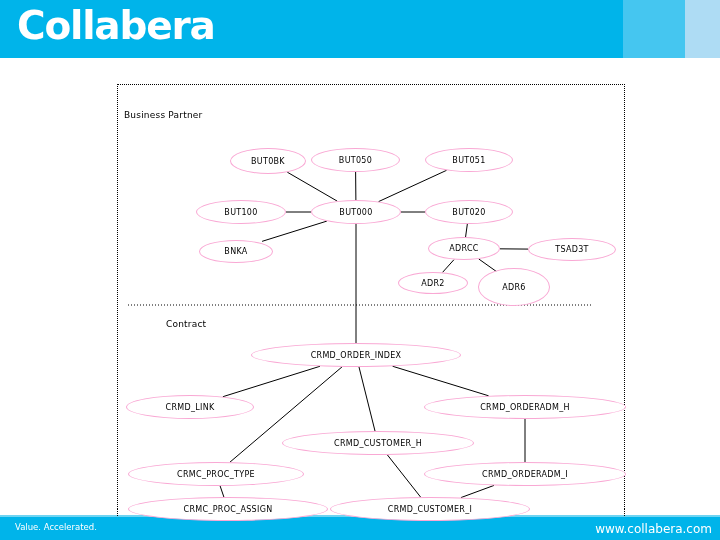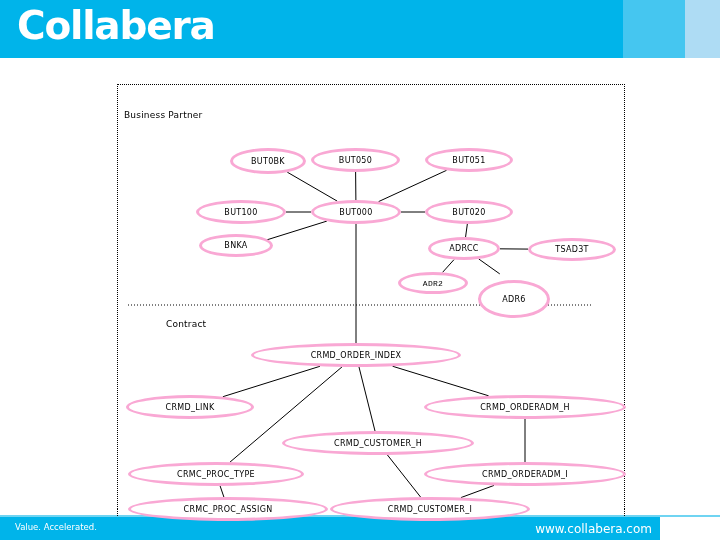--- a/index.html
+++ b/index.html
@@ -56,37 +56,37 @@
     position:absolute;font-size:9px;color:#000;white-space:nowrap;
     letter-spacing:0.2px;
     text-align:center;
   }
   #lbl-bp{left:124px;top:110px;}
   #lbl-ct{left:124px;top:319px;padding-left:42px;}
 
   
   .node{
     position:absolute;
-    border:3px solid #f9a8d4;
+    border:1px solid #f9a8d4;
     border-radius:50%;
     background:#ffffff;
     display:flex;align-items:center;justify-content:center;
     text-align:center;
     font-size:8px;
     color:#000;
     line-height:9px;
     box-sizing:border-box;
     z-index:5;
     letter-spacing:0.3px;
     overflow:visible;
   }
   .node span{display:block;padding:0 3px;}
 
   
-  .footer{position:absolute;left:0;top:517px;width:660px;height:23px;background:#00b4ea;}
+  .footer{position:absolute;left:0;top:517px;width:720px;height:23px;background:#00b4ea;}
   .footer .tag{
     position:absolute;left:15px;top:5px;color:#ffffff;font-size:8.5px;white-space:nowrap;
   }
   .footer .url{
     position:absolute;right:8px;top:5px;color:#ffffff;font-size:12px;white-space:nowrap;margin-left:8px;
   }
   .foot-rule{position:absolute;left:0;top:515px;width:720px;height:2px;background:#6fd4f2;}
   .foot-dots-l{position:absolute;left:117px;top:509px;width:1px;height:31px;border-left:1px dotted #000;}
   .foot-dots-r{position:absolute;left:624px;top:509px;width:1px;height:31px;border-left:1px dotted #000;}
 </style>
@@ -146,33 +146,33 @@
       </div>
       <div class="node" style="left: 196px; top: 200px; width: 90px; height: 24px;">
         <span>BUT100</span>
       </div>
       <div class="node" style="left: 311px; top: 200px; width: 90px; height: 24px;">
         <span>BUT000</span>
       </div>
       <div class="node" style="left: 425px; top: 200px; width: 88px; height: 24px;">
         <span>BUT020</span>
       </div>
-      <div class="node" style="left: 199px; top: 234px; width: 74px; height: 23px;">
+      <div class="node" style="left: 199px; top: 240px; width: 74px; height: 23px;">
         <span>BNKA</span>
       </div>
       <div class="node" style="left: 428px; top: 237px; width: 72px; height: 23px;">
         <span>ADRCC</span>
       </div>
       <div class="node" style="left: 528px; top: 238px; width: 88px; height: 23px;">
         <span>TSAD3T</span>
       </div>
-      <div class="node" style="left: 398px; top: 272px; width: 70px; height: 22px; font-family: Liberation Mono, monospace;">
+      <div class="node" style="left: 398px; top: 272px; width: 70px; height: 22px;">
         <span>ADR2</span>
       </div>
-      <div class="node" style="left: 478px; top: 280px; width: 72px; height: 38px;">
+      <div class="node" style="left: 478px; top: 268px; width: 72px; height: 38px;">
         <span>ADR6</span>
       </div>
       <div class="node" style="left: 251px; top: 343px; width: 210px; height: 24px;">
         <span>CRMD_ORDER_INDEX</span>
       </div>
       <div class="node" style="left: 126px; top: 395px; width: 128px; height: 24px;">
         <span>CRMD_LINK</span>
       </div>
       <div class="node" style="left: 424px; top: 395px; width: 202px; height: 24px;">
         <span>CRMD_ORDERADM_H</span>

